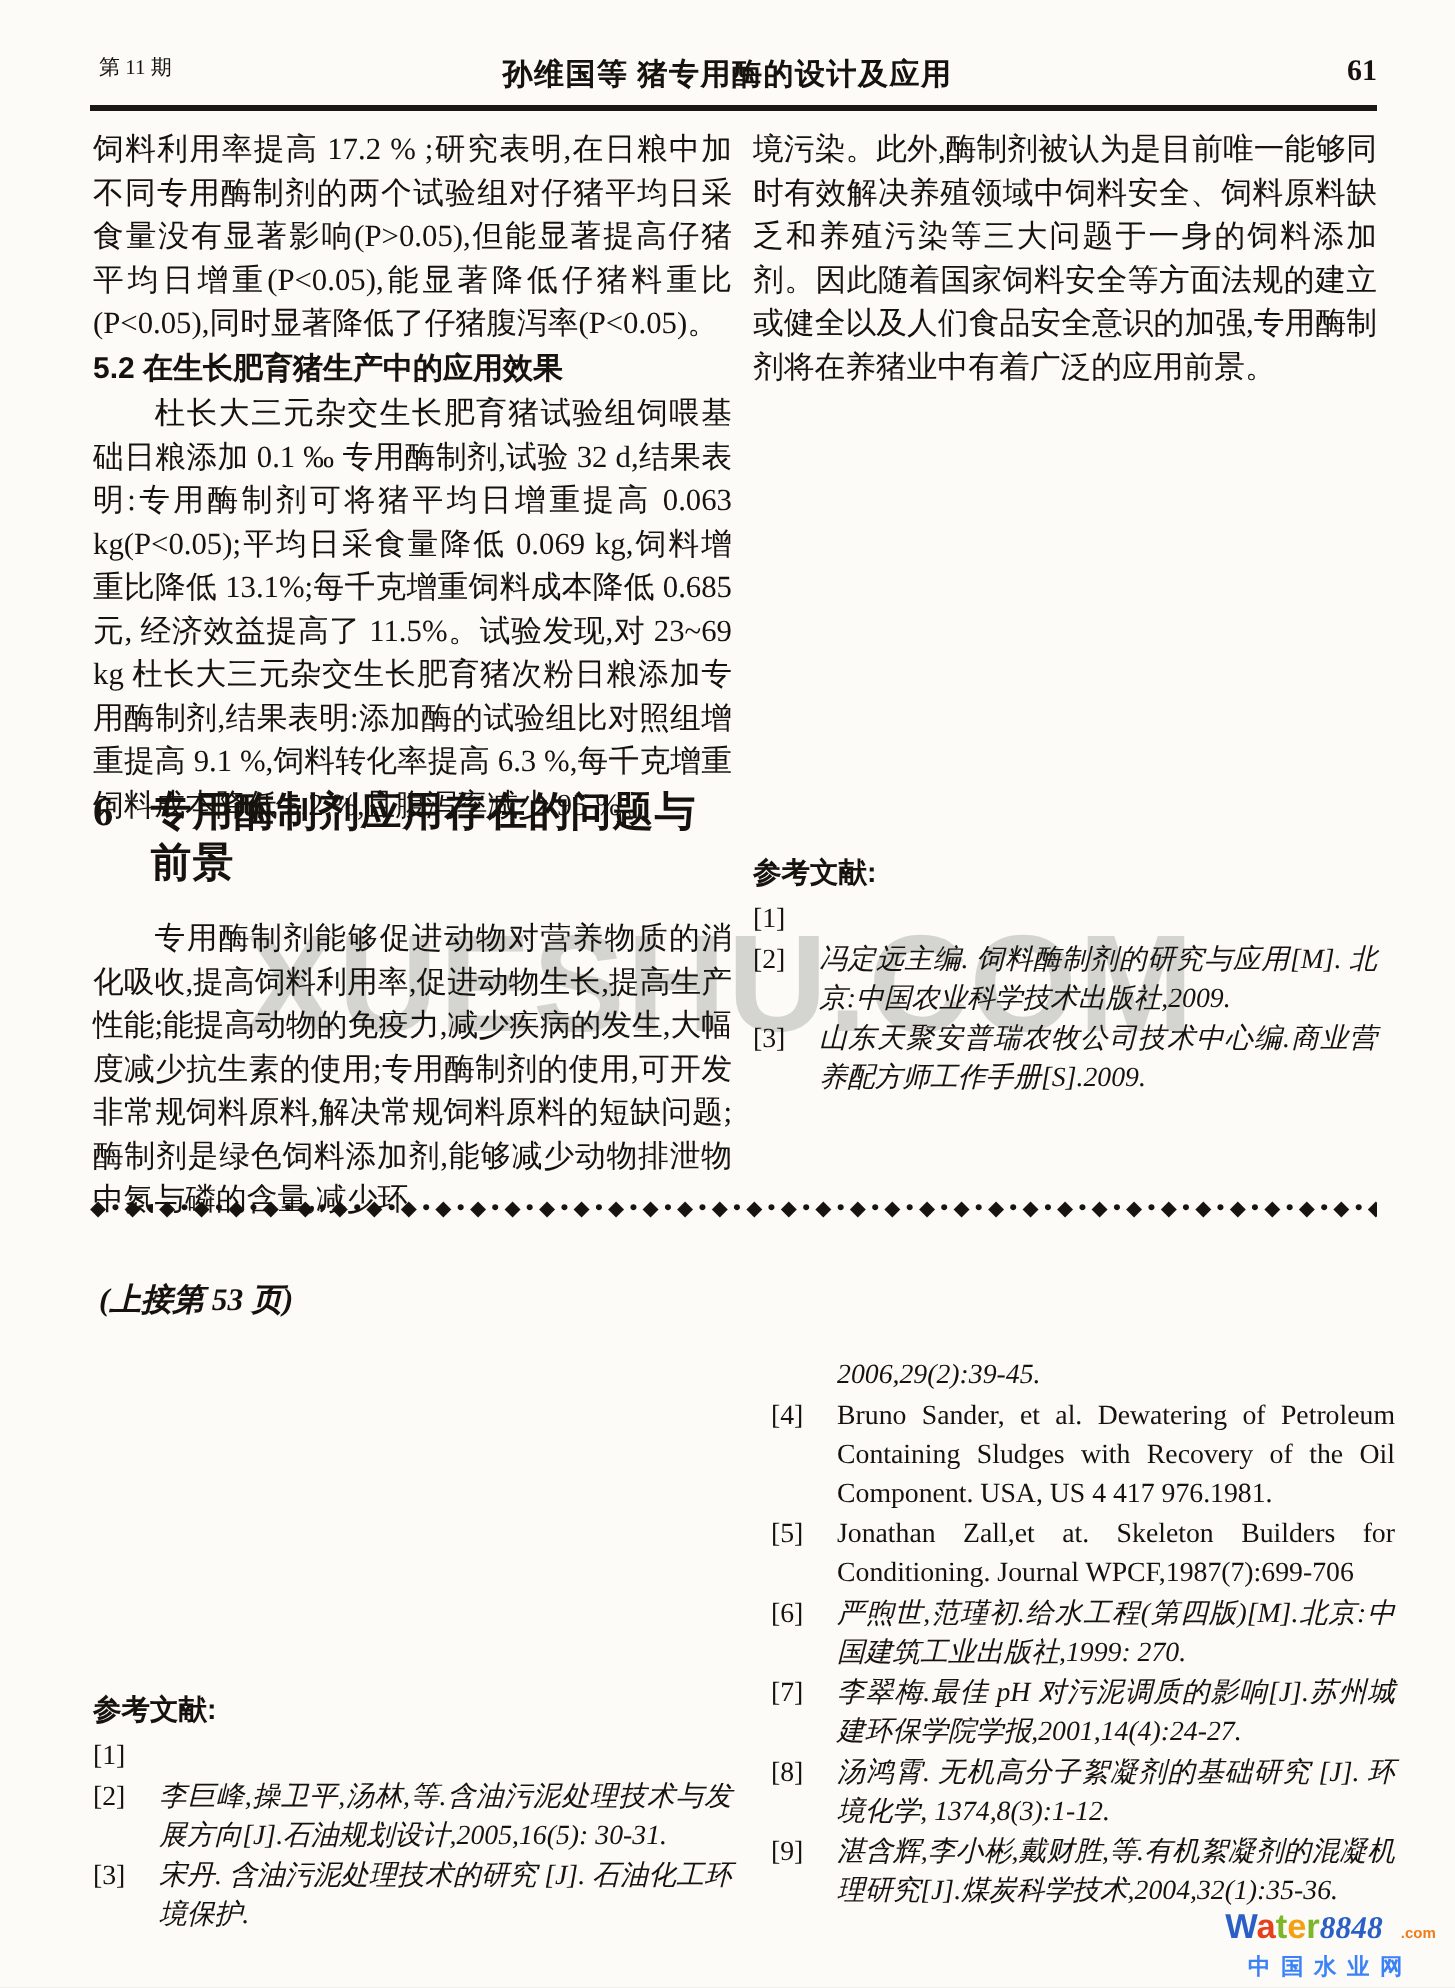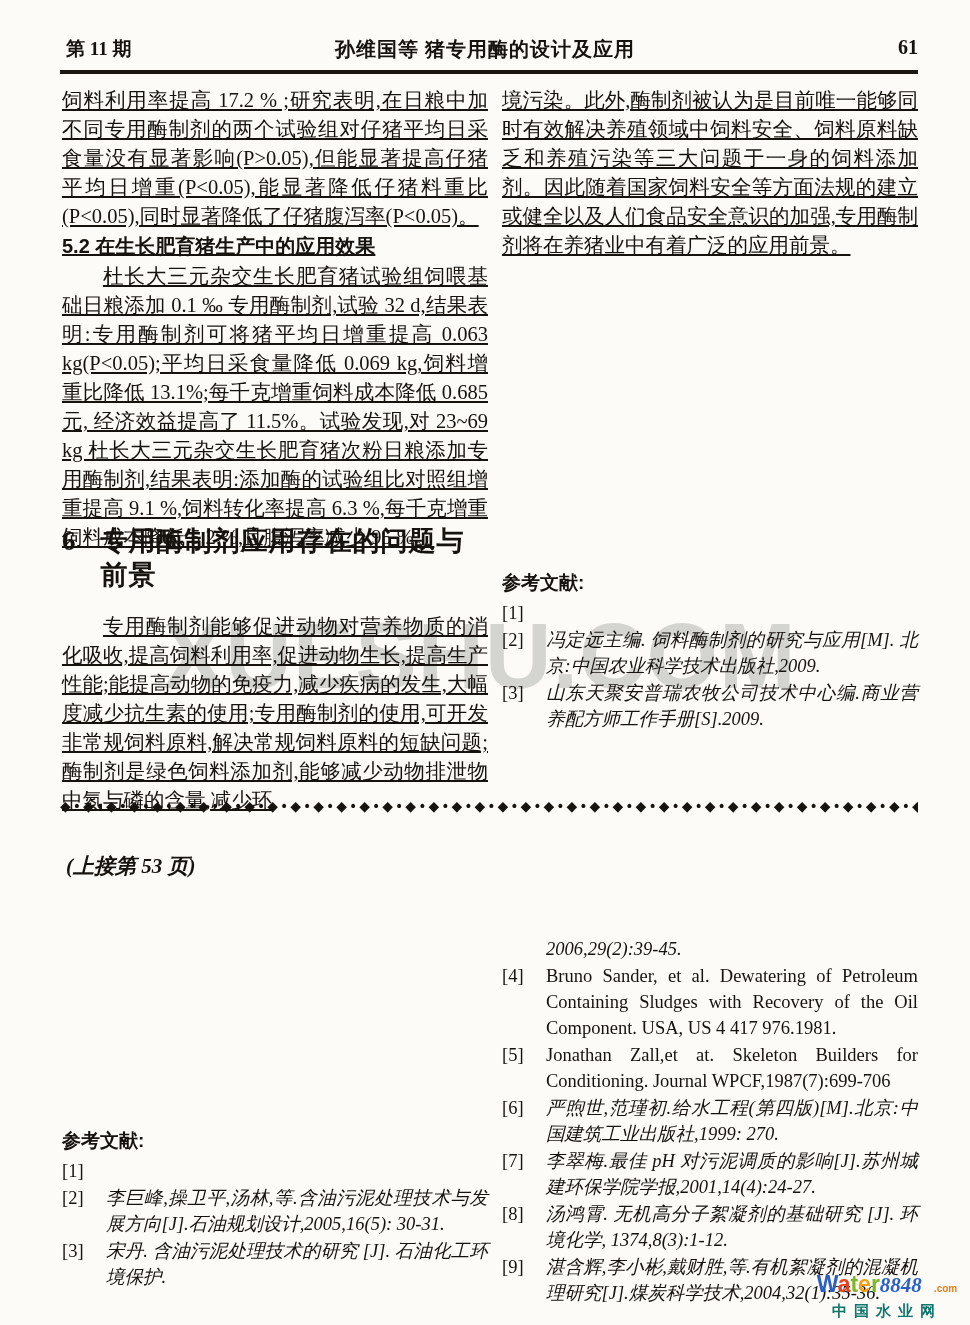--- a/index.html
+++ b/index.html
@@ -2,29 +2,29 @@
 <html><head>
 <meta charset="utf-8">
 <style>
   html,body{margin:0;padding:0;background:#e8e6e1;}
   .page{
     position:relative;width:970px;height:1325px;background:#fcfbf7;
     font-family:"Liberation Serif","DejaVu Serif",serif;color:#16120e;
     overflow:hidden;margin:0 auto;
   }
   
-  .hdr-issue{position:absolute;left:66px;top:36px;font-size:19px;font-weight:bold;}
+  .hdr-issue{position:absolute;left:66px;top:36px;font-size:14px;font-weight:normal;}
   .hdr-title{position:absolute;left:0;right:0;top:36px;text-align:center;font-size:20px;font-weight:bold;letter-spacing:1px;}
   .hdr-page{position:absolute;right:52px;top:36px;font-size:20px;font-weight:bold;}
   .hdr-rule{position:absolute;left:60px;top:70px;width:858px;height:4px;background:#1b1712;}
   
   .col{position:absolute;text-align:justify;font-size:20.5px;line-height:29px;z-index:2;}
   .col-left{left:62px;width:426px;}
   .col-right{left:502px;width:416px;}
-  p{margin:0;text-decoration:underline;}
+  p{margin:0;}
   .indent{text-indent:2em;}
   .sec-sub{font-family:"Liberation Sans","DejaVu Sans",sans-serif;font-weight:bold;font-size:20px;margin:1px 0;text-align:left;}
   .sec-big{display:flex;gap:24px;align-items:baseline;font-weight:bold;font-size:27px;line-height:34px;margin:0 0 20px 0;text-align:left;letter-spacing:1px;}
   
   .refs-heading{font-family:"Liberation Sans","DejaVu Sans",sans-serif;font-weight:bold;font-size:19px;line-height:26px;margin-bottom:4px;text-align:left;}
   .refs{font-size:18.5px;line-height:26px;}
   .ref{display:flex;margin-bottom:1px;}
   .ref-num{flex:0 0 44px;}
   .ref-text{flex:1;text-align:justify;}
   .kai{font-style:italic;}
@@ -105,21 +105,21 @@
         <span class="ref-num">[2]</span>
         <span class="ref-text kai">李巨峰,操卫平,汤林,等.含油污泥处理技术与发展方向[J].石油规划设计,2005,16(5): 30-31.</span>
       </div>
       <div class="ref">
         <span class="ref-num">[3]</span>
         <span class="ref-text kai">宋丹. 含油污泥处理技术的研究 [J]. 石油化工环境保护.</span>
       </div>
     </div>
   </div>
 
-  <div class="col col-right" style="top:936px;">
+  <div class="col col-right" style="top:904px;margin-left:12px;">
     <div class="refs">
       <div class="ref">
         <span class="ref-num"></span>
         <span class="ref-text kai">2006,29(2):39-45.</span>
       </div>
       <div class="ref">
         <span class="ref-num">[4]</span>
         <span class="ref-text en">Bruno Sander, et al. Dewatering of Petroleum Containing Sludges with Recovery of the Oil Component. USA, US 4 417 976.1981.</span>
       </div>
       <div class="ref">
@@ -142,16 +142,16 @@
         <span class="ref-num">[9]</span>
         <span class="ref-text kai">湛含辉,李小彬,戴财胜,等.有机絮凝剂的混凝机理研究[J].煤炭科学技术,2004,32(1):35-36.</span>
       </div>
     </div>
   </div>
 
   <div class="logo">
     <div class="logo-brand">
       <span style="color: rgb(43, 95, 199);">W</span><span style="color: rgb(230, 64, 31);">a</span><span style="color: rgb(125, 182, 41);">t</span><span style="color: rgb(245, 160, 19);">e</span><span style="color: rgb(125, 182, 41);">r</span><span class="logo-num" style="color: rgb(43, 95, 199);">8848</span><span class="logo-tld" style="color: rgb(239, 124, 26); padding-left: 12px;">.com</span>
     </div>
-    <div class="logo-sub" style="color: #0f766e;">中国水业网</div>
+    <div class="logo-sub" style="color: #3b82f6;">中国水业网</div>
   </div>
 
 </div>
 
 </body></html>

